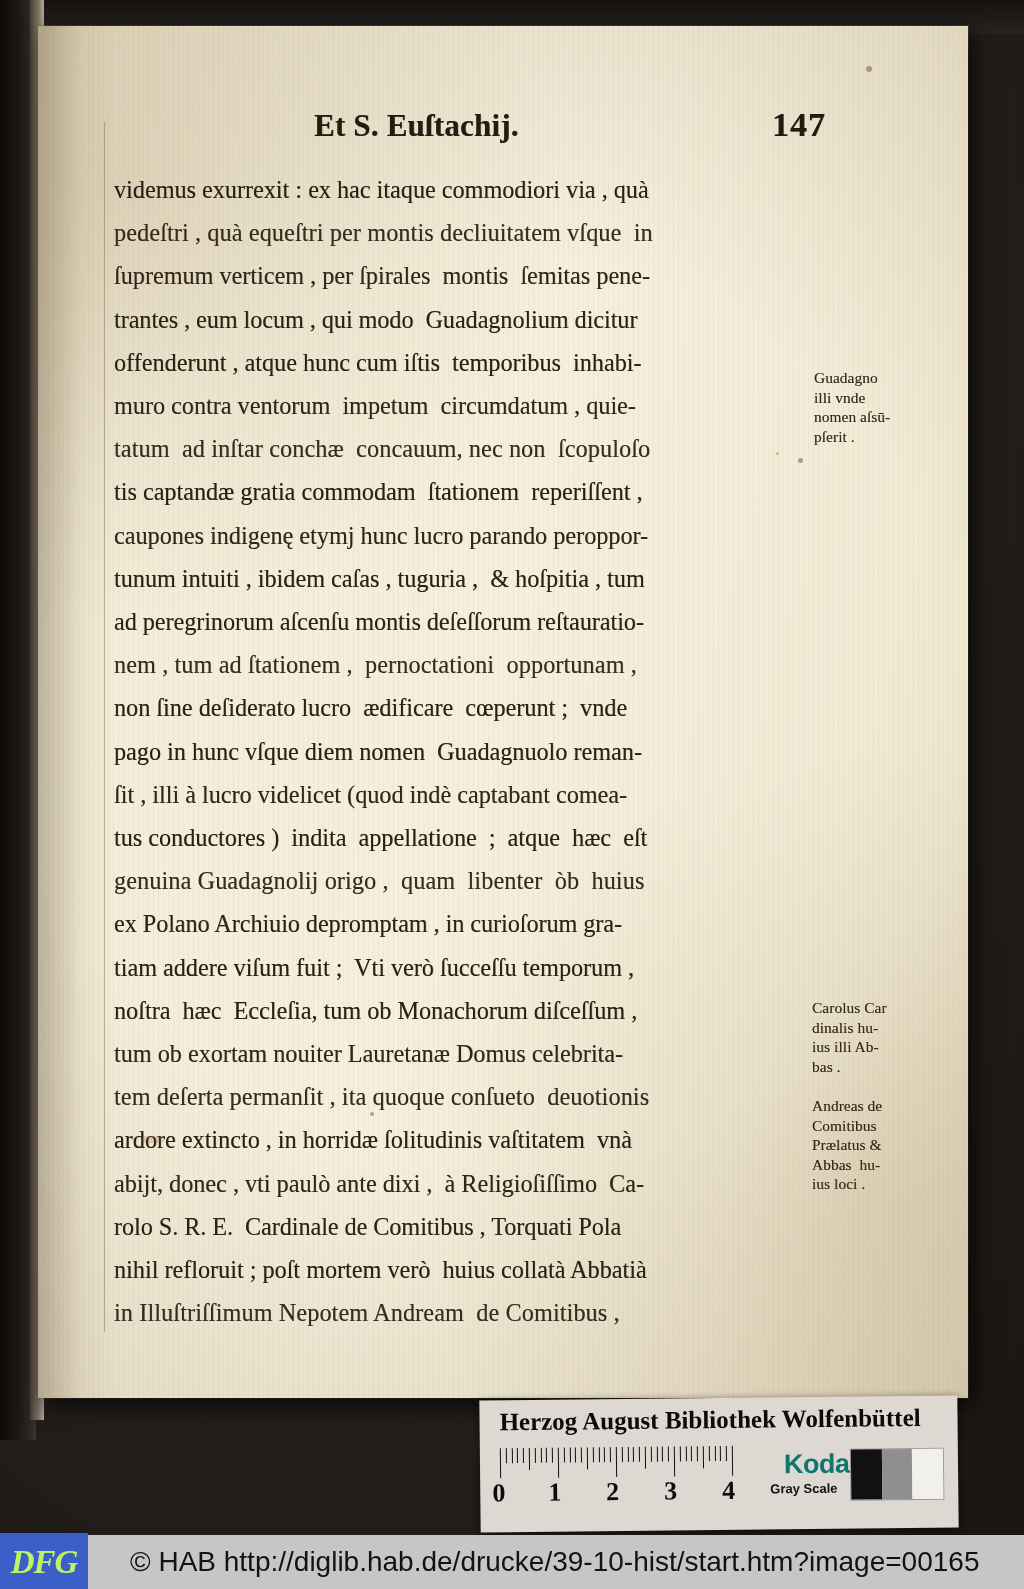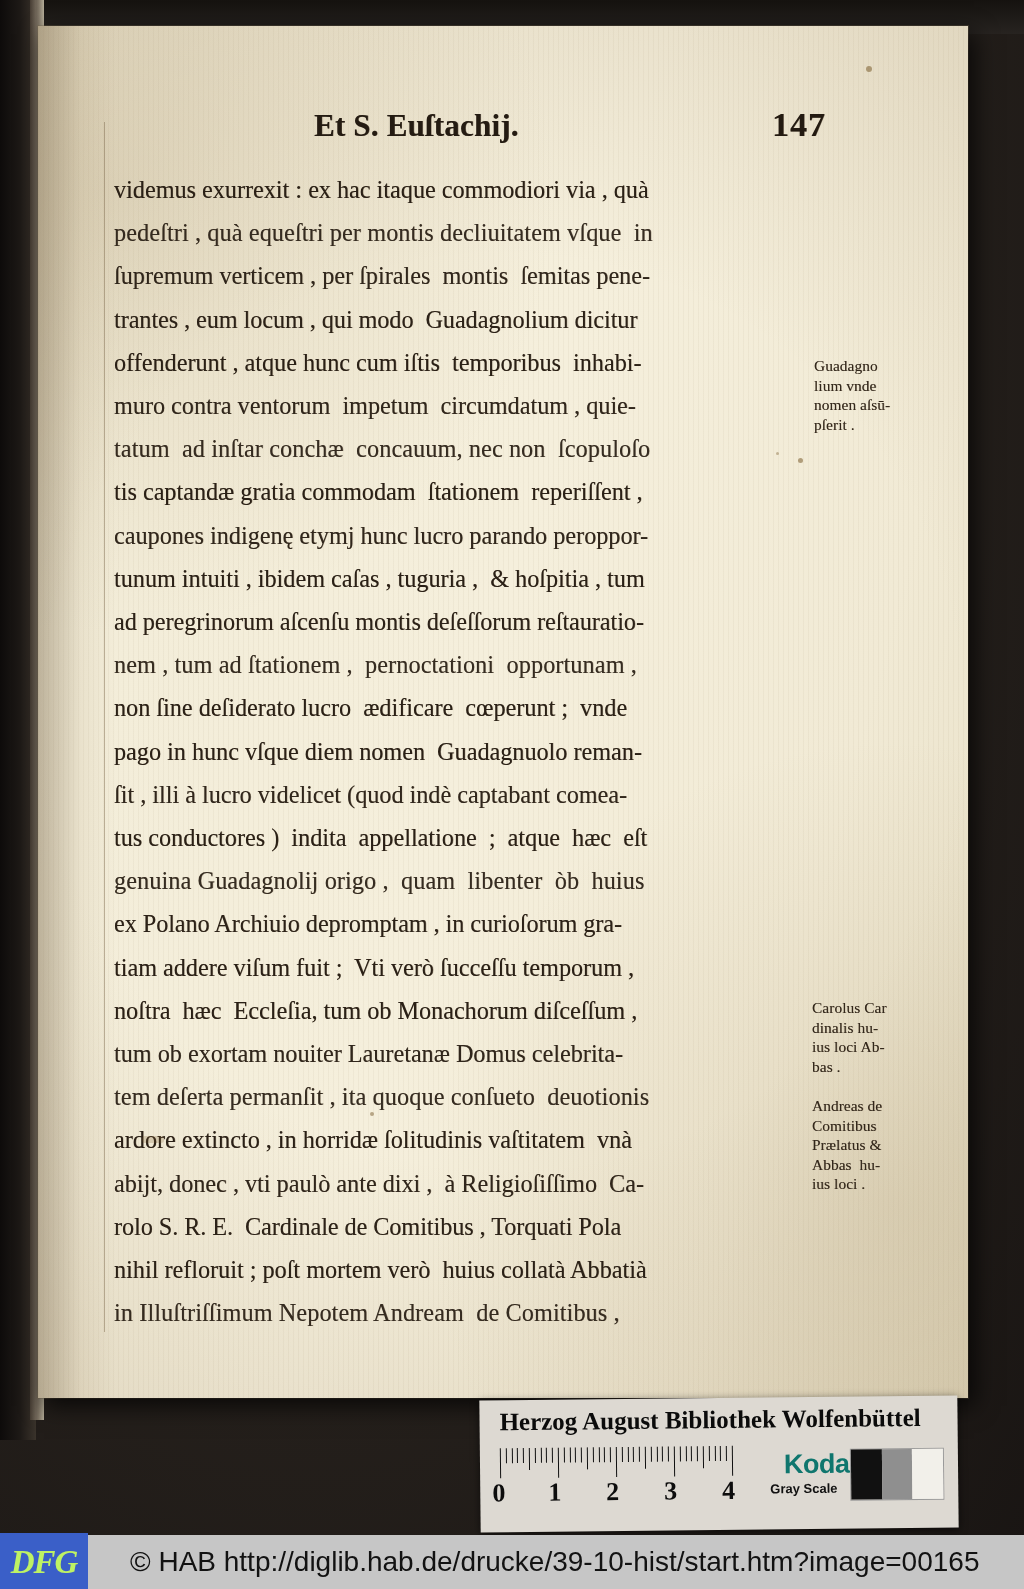--- a/index.html
+++ b/index.html
@@ -154,21 +154,21 @@
     position: absolute;
     z-index: 3;
     width: 128px;
     font-size: 15.3px;
     line-height: 19.6px;
     color: #32271b;
     letter-spacing: .1px;
     text-shadow: .3px .25px 0 rgba(70,52,32,.45);
   }
   .marginalia .mln { display: block; white-space: pre; }
-  .mg1 { left: 776px; top: 330px; }
+  .mg1 { left: 776px; top: 342px; }
   .mg2 { left: 774px; top: 972px; }
   .mg3 { left: 774px; top: 1070px; }
 
   
   .speck { position: absolute; border-radius: 50%; background: #7a5c2e; opacity: .55; z-index: 4; }
 
   
   .ruler {
     position: absolute;
     left: 480px;
@@ -318,29 +318,29 @@
         <span class="ln">abijt, donec , vti paulò ante dixi ,  à Religioſiſſimo  Ca-</span>
         <span class="ln">rolo S. R. E.  Cardinale de Comitibus , Torquati Pola</span>
         <span class="ln">nihil refloruit ; poſt mortem verò  huius collatà Abbatià</span>
         <span class="ln">in Illuſtriſſimum Nepotem Andream  de Comitibus ,</span>
       </div>
 
     </div>
 
     <div class="marginalia mg1">
       <span class="mln">Guadagno</span>
-      <span class="mln">lium vnde</span>
+      <span class="mln">illi vnde</span>
       <span class="mln">nomen aſsū-</span>
       <span class="mln">pſerit .</span>
     </div>
 
     <div class="marginalia mg2">
       <span class="mln">Carolus Car</span>
       <span class="mln">dinalis hu-</span>
-      <span class="mln">ius loci Ab-</span>
+      <span class="mln">ius illi Ab-</span>
       <span class="mln">bas .</span>
     </div>
 
     <div class="marginalia mg3">
       <span class="mln">Andreas de</span>
       <span class="mln">Comitibus</span>
       <span class="mln">Prælatus &amp;</span>
       <span class="mln">Abbas  hu-</span>
       <span class="mln">ius loci .</span>
     </div>

